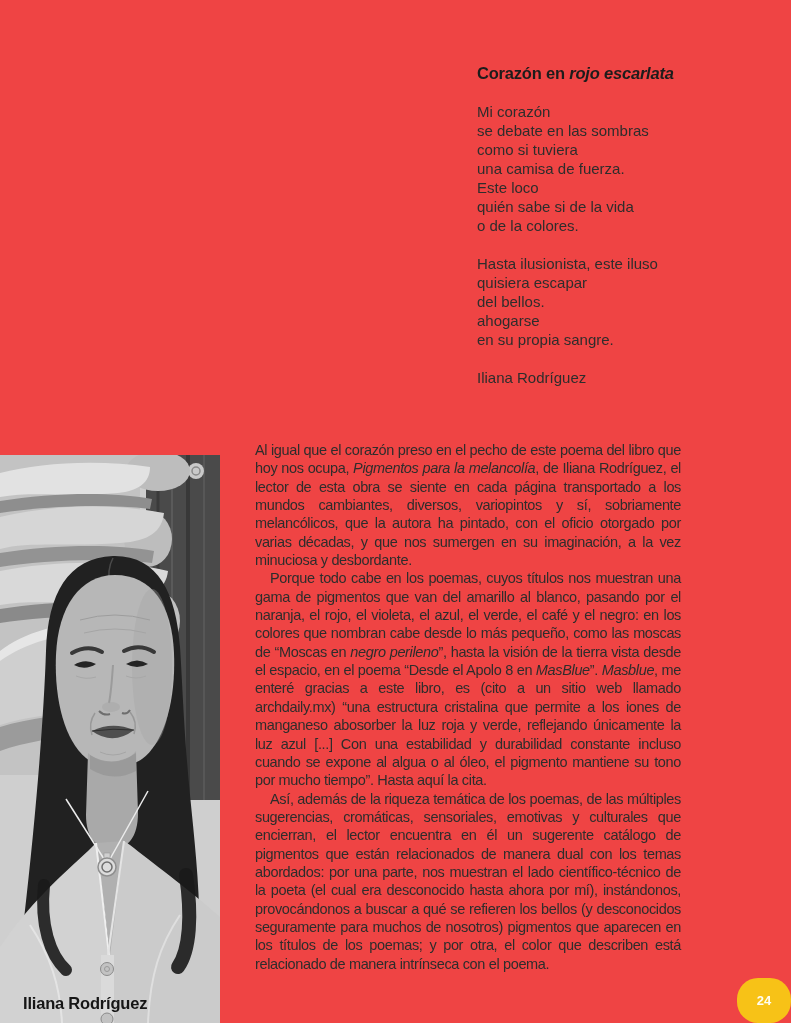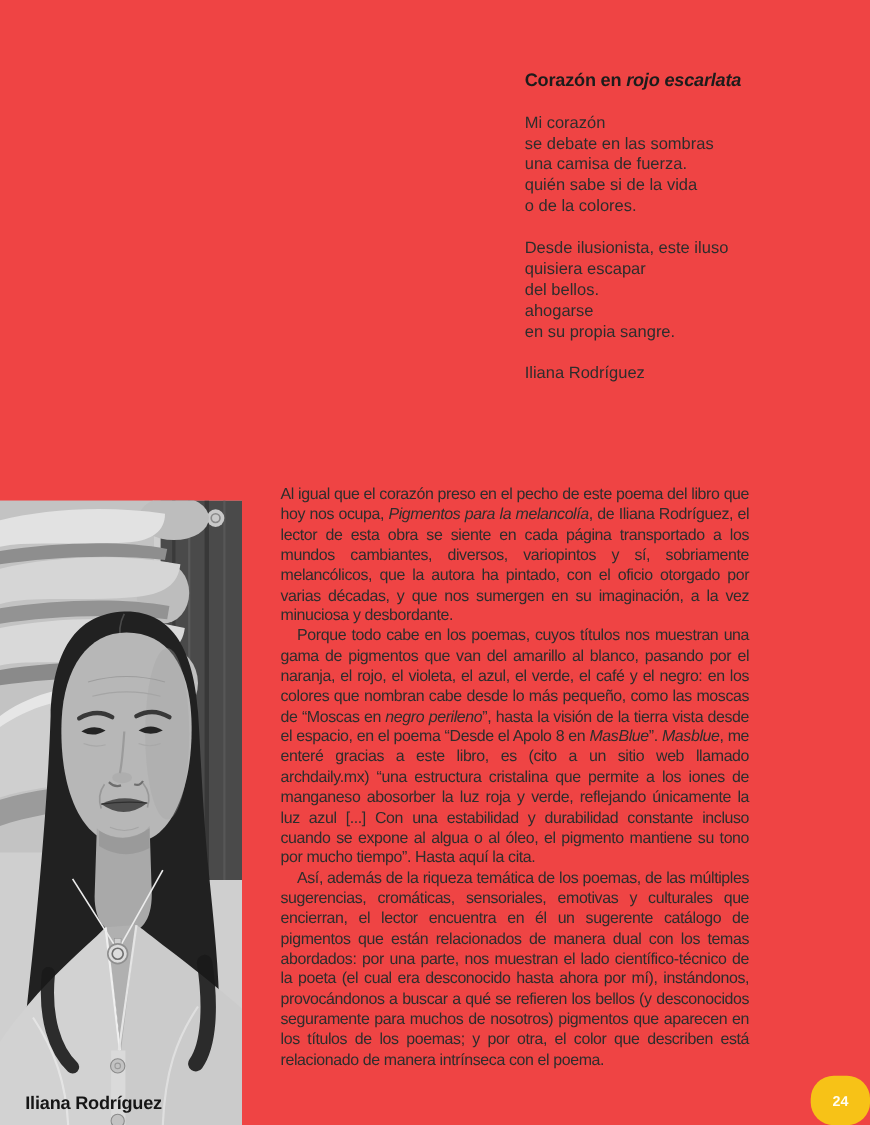--- a/index.html
+++ b/index.html
@@ -94,26 +94,28 @@
 <body>
 
 <div class="page">
 
   <section class="poem">
     <h2 class="poem-title"><span>Corazón en </span><span class="it">rojo escarlata</span></h2>
     <div>
         <div class="stanza">
           <div class="poem-line">Mi corazón</div>
           <div class="poem-line">se debate en las sombras</div>
+          <div class="poem-line">como si tuviera</div>
           <div class="poem-line">una camisa de fuerza.</div>
+          <div class="poem-line">Este loco</div>
           <div class="poem-line">quién sabe si de la vida</div>
           <div class="poem-line">o de la colores.</div>
         </div>
         <div class="stanza">
-          <div class="poem-line">Desde ilusionista, este iluso</div>
+          <div class="poem-line">Hasta ilusionista, este iluso</div>
           <div class="poem-line">quisiera escapar</div>
           <div class="poem-line">del bellos.</div>
           <div class="poem-line">ahogarse</div>
           <div class="poem-line">en su propia sangre.</div>
         </div>
       </div>
     <div class="poem-attribution">Iliana Rodríguez</div>
   </section>
 
   <article class="article">

